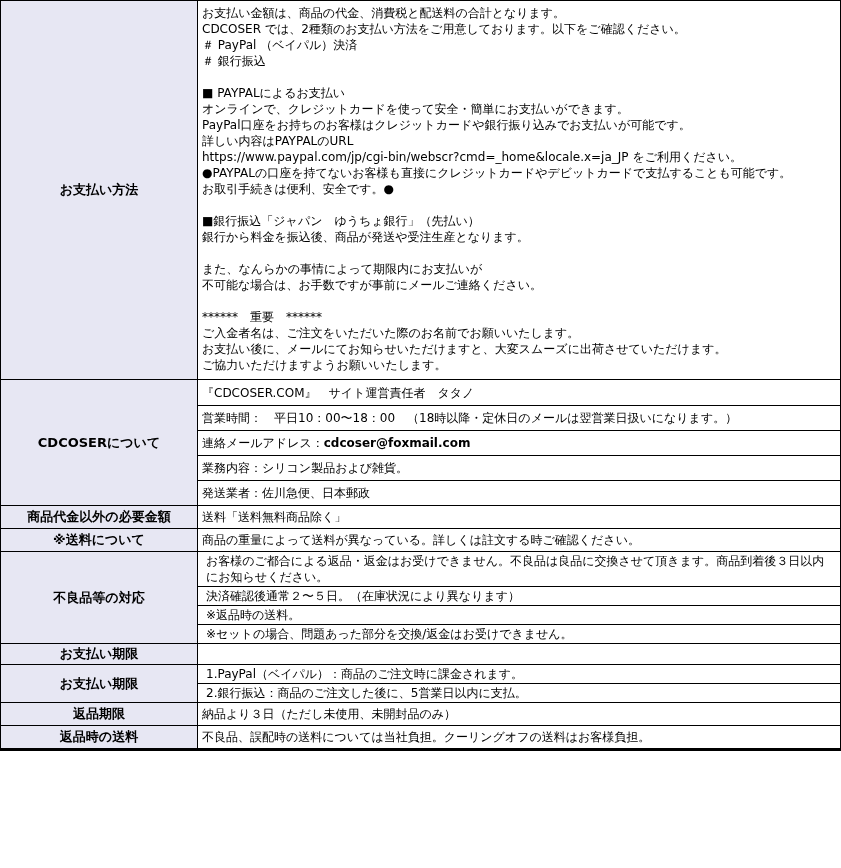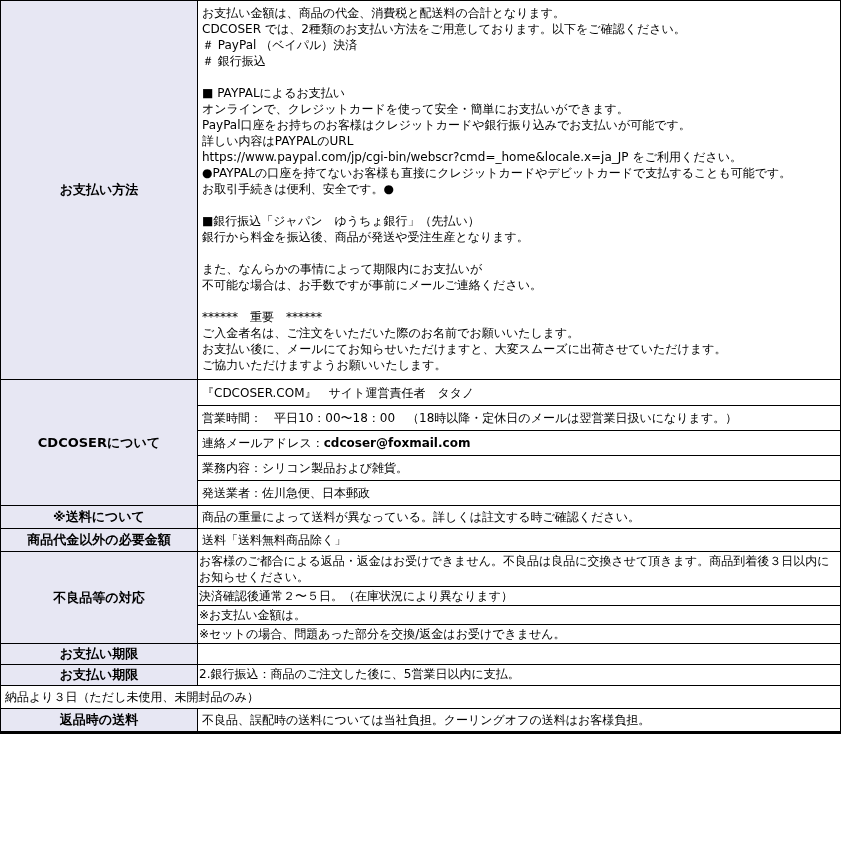--- a/index.html
+++ b/index.html
@@ -57,21 +57,21 @@
   }
   .content .subrow + .subrow{ border-top:1px solid var(--border); }
   .subrow.pad{ padding:4px 4px 6px 4px; }
   .subrow.mid{
     min-height:25px;
     display:flex;
     align-items:center;
     flex-wrap:wrap;
     text-align:center;
   }
-  .subrow.tight{ padding:1px 1px; }
+  .subrow.tight{ padding:1px 8px; }
   .subrow.single{
     min-height:22px;
     display:flex;
     align-items:center;
   }
   .email{ font-weight:bold; }
 </style>
 </head>
 <body>
 
@@ -111,55 +111,57 @@
     <div class="content">
       <div class="subrow mid">『CDCOSER.COM』　サイト運営責任者　タタノ</div>
       <div class="subrow mid">営業時間：　平日10：00〜18：00　（18時以降・定休日のメールは翌営業日扱いになります。）</div>
       <div class="subrow mid"><span>連絡メールアドレス：</span><span class="email">cdcoser@foxmail.com</span></div>
       <div class="subrow mid">業務内容：シリコン製品および雑貨。</div>
       <div class="subrow mid">発送業者：佐川急便、日本郵政</div>
     </div>
   </section>
 
   <section class="row">
-    <div class="label">※送料について</div>
+    <div class="label">商品代金以外の必要金額</div>
     <div class="content">
-      <div class="subrow single">商品の重量によって送料が異なっている。詳しくは註文する時ご確認ください。</div>
+      <div class="subrow single">送料「送料無料商品除く」</div>
     </div>
   </section>
 
   <section class="row">
-    <div class="label">商品代金以外の必要金額</div>
+    <div class="label">※送料について</div>
     <div class="content">
-      <div class="subrow single">送料「送料無料商品除く」</div>
+      <div class="subrow single">商品の重量によって送料が異なっている。詳しくは註文する時ご確認ください。</div>
     </div>
   </section>
 
   <section class="row">
     <div class="label">不良品等の対応</div>
     <div class="content">
       <div class="subrow tight">お客様のご都合による返品・返金はお受けできません。不良品は良品に交換させて頂きます。商品到着後３日以内にお知らせください。</div>
       <div class="subrow tight">決済確認後通常２〜５日。（在庫状況により異なります）</div>
-      <div class="subrow tight">※お支払い金額は。</div>
+      <div class="subrow tight">※返品時の送料。</div>
       <div class="subrow tight">※セットの場合、問題あった部分を交換/返金はお受けできません。</div>
     </div>
   </section>
 
   <section class="row">
     <div class="label">お支払い期限</div>
   </section>
 
   <section class="row">
     <div class="label">お支払い期限</div>
     <div class="content">
+      <div class="subrow tight">1.PayPal（ベイパル）：商品のご注文時に課金されます。</div>
       <div class="subrow tight">2.銀行振込：商品のご注文した後に、5営業日以内に支払。</div>
     </div>
   </section>
 
   <section class="row">
+    <div class="label">返品期限</div>
     <div class="content">
       <div class="subrow single">納品より３日（ただし未使用、未開封品のみ）</div>
     </div>
   </section>
 
   <section class="row">
     <div class="label">返品時の送料</div>
     <div class="content">
       <div class="subrow single">不良品、誤配時の送料については当社負担。クーリングオフの送料はお客様負担。</div>
     </div>

